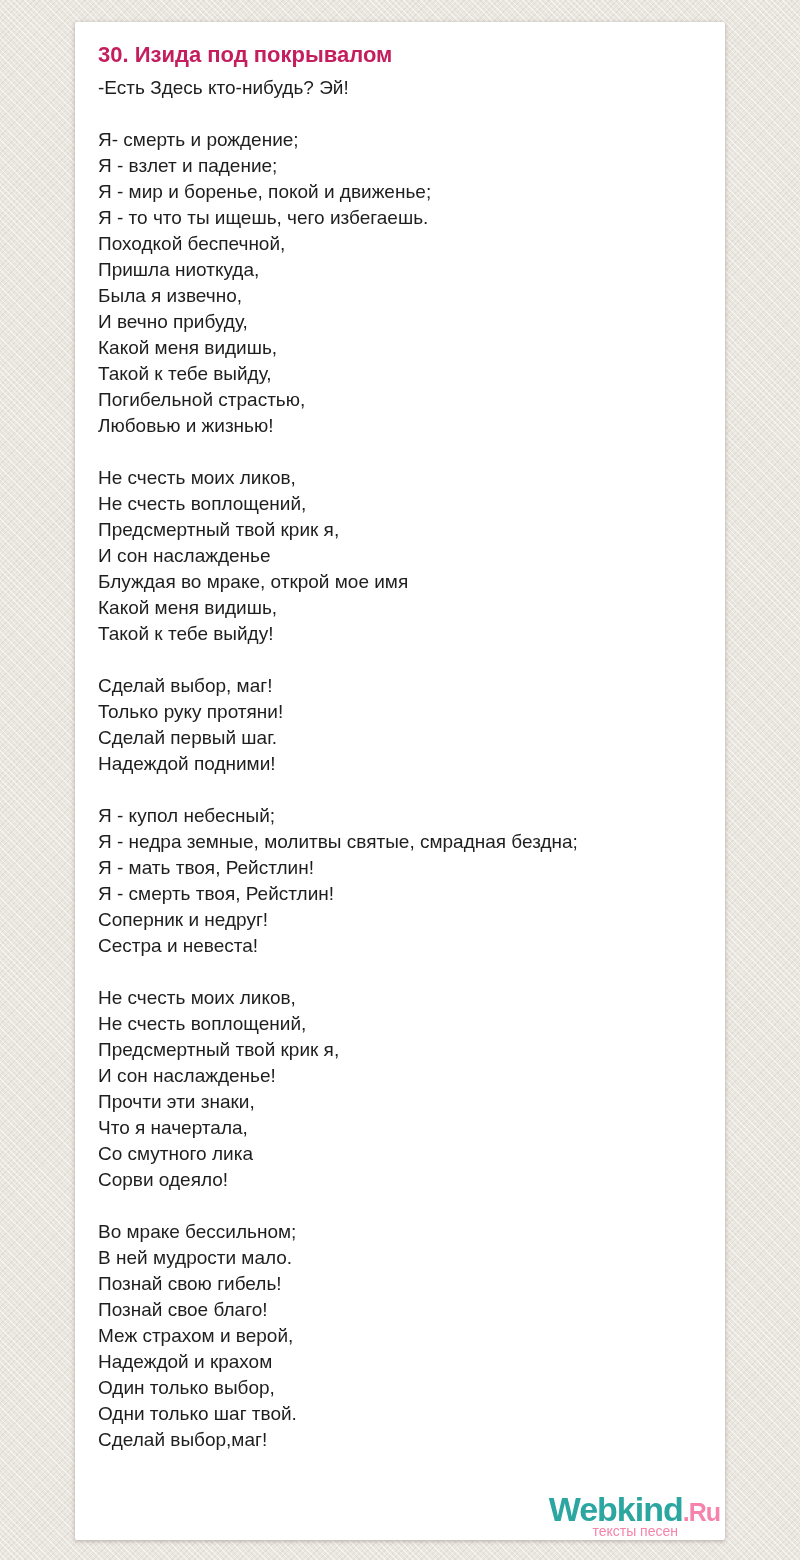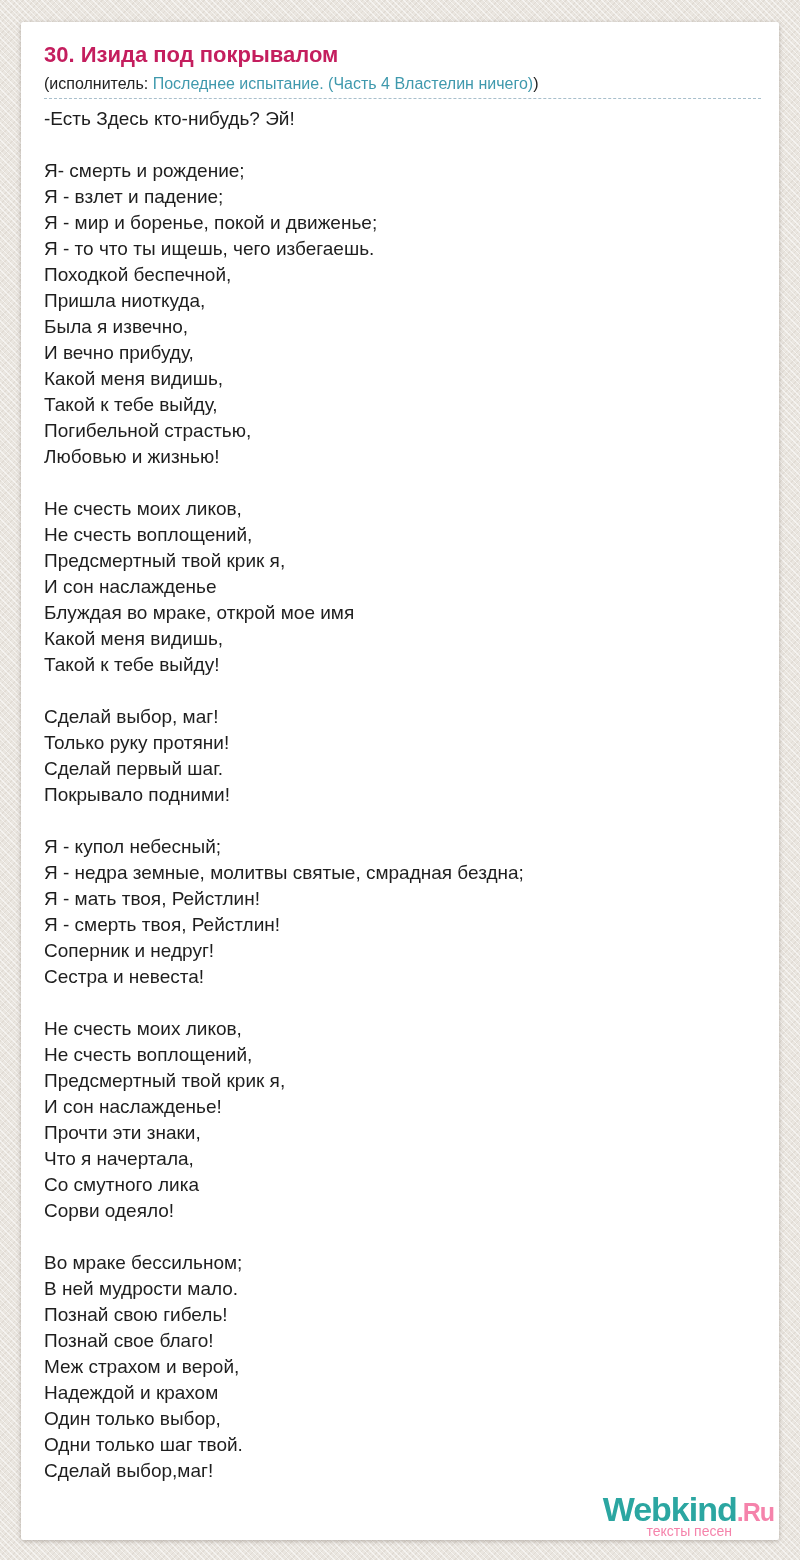--- a/index.html
+++ b/index.html
@@ -8,21 +8,21 @@
     width: 800px;
     min-height: 1560px;
     font-family: "Liberation Sans", "DejaVu Sans", sans-serif;
     background-color: #eae6e0;
     background-image:
       repeating-linear-gradient(45deg, rgba(255,255,255,0.55) 0px, rgba(255,255,255,0.55) 1px, transparent 1px, transparent 4px),
       repeating-linear-gradient(135deg, rgba(203,194,184,0.30) 0px, rgba(203,194,184,0.30) 1px, transparent 1px, transparent 4px);
   }
   .card {
     position: relative;
-    width: 758px;
+    width: 650px;
     height: 1518px;
     margin: 22px auto 20px auto;
     background: #ffffff;
     border-radius: 2px;
     box-shadow: 0 1px 4px rgba(110,100,90,0.45);
     padding: 20px 18px 20px 23px;
   }
   .title {
     margin: 0 0 7px 0;
     font-size: 22px;
@@ -78,21 +78,20 @@
     padding-right: 42px;
   }
 </style>
 </head>
 <body>
 
 <div class="card">
 
   <h1 class="title">30. Изида под покрывалом</h1>
 
-  <div class="artist"><span>(исполнитель: </span><a class="artist-link">Последнее испытание. (Часть 4 Властелин ничего)</a><span>)</span></div>
 
   <div class="lyrics" id="lyrics">
       <div class="stanza">
         <div class="lyric-line">-Есть Здесь кто-нибудь? Эй!</div>
       </div>
       <div class="stanza">
         <div class="lyric-line">Я- смерть и рождение;</div>
         <div class="lyric-line">Я - взлет и падение;</div>
         <div class="lyric-line">Я - мир и боренье, покой и движенье;</div>
         <div class="lyric-line">Я - то что ты ищешь, чего избегаешь.</div>
@@ -111,21 +110,21 @@
         <div class="lyric-line">Предсмертный твой крик я,</div>
         <div class="lyric-line">И сон наслажденье</div>
         <div class="lyric-line">Блуждая во мраке, открой мое имя</div>
         <div class="lyric-line">Какой меня видишь,</div>
         <div class="lyric-line">Такой к тебе выйду!</div>
       </div>
       <div class="stanza">
         <div class="lyric-line">Сделай выбор, маг!</div>
         <div class="lyric-line">Только руку протяни!</div>
         <div class="lyric-line">Сделай первый шаг.</div>
-        <div class="lyric-line">Покрывало подними!</div>
+        <div class="lyric-line">Надеждой подними!</div>
       </div>
       <div class="stanza">
         <div class="lyric-line">Я - купол небесный;</div>
         <div class="lyric-line">Я - недра земные, молитвы святые, смрадная бездна;</div>
         <div class="lyric-line">Я - мать твоя, Рейстлин!</div>
         <div class="lyric-line">Я - смерть твоя, Рейстлин!</div>
         <div class="lyric-line">Соперник и недруг!</div>
         <div class="lyric-line">Сестра и невеста!</div>
       </div>
       <div class="stanza">

